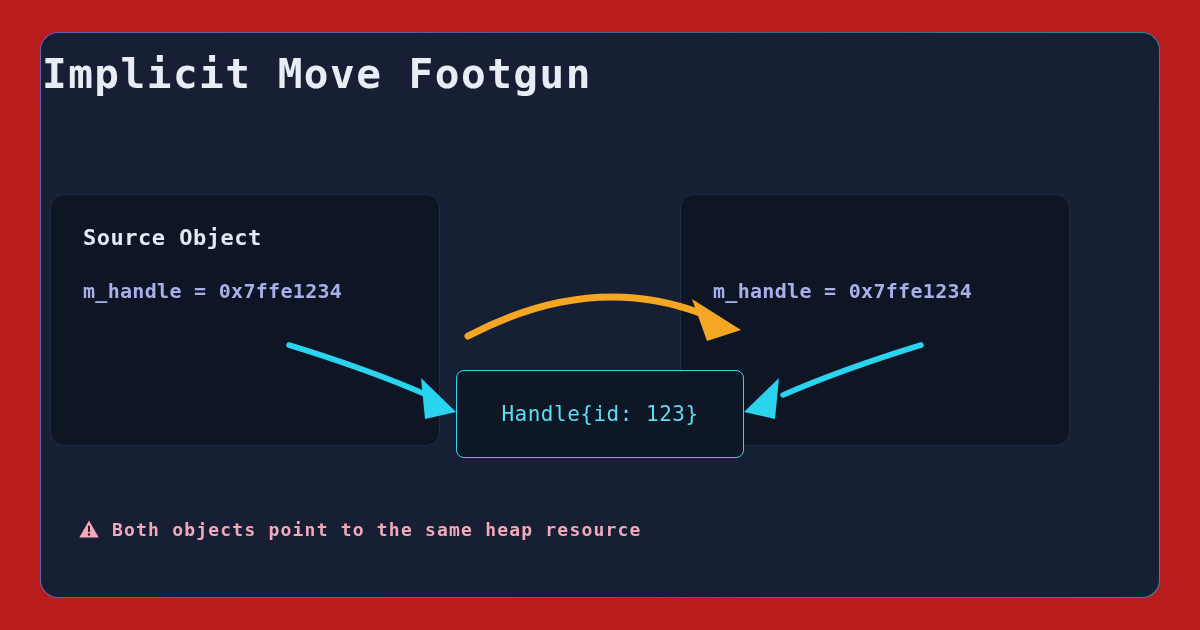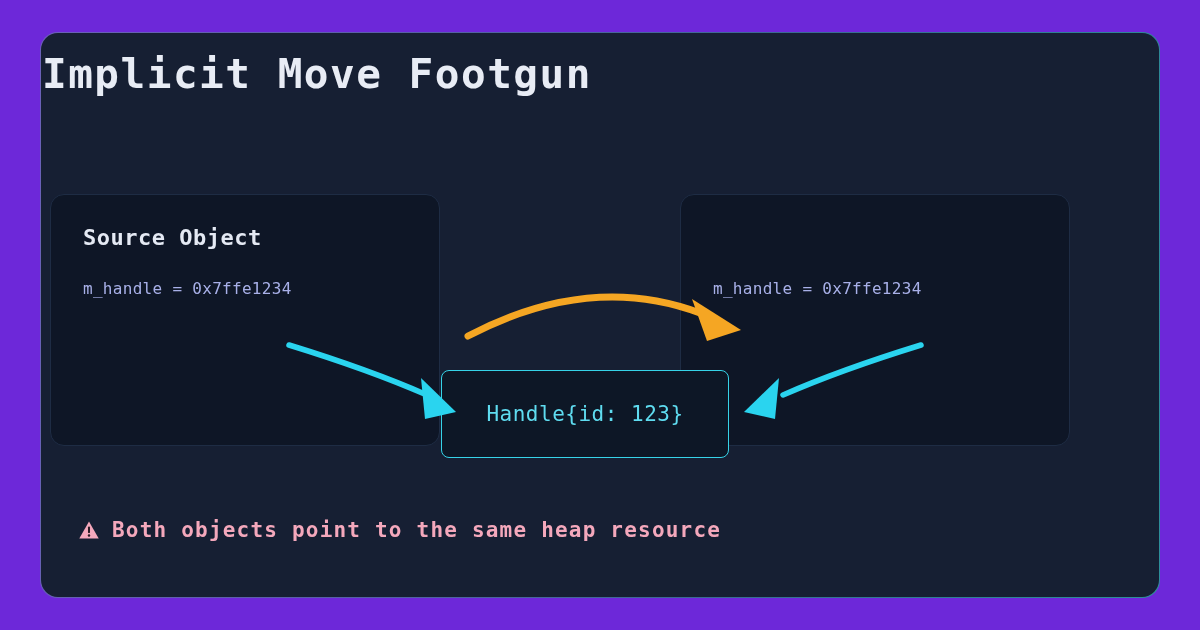--- a/index.html
+++ b/index.html
@@ -12,21 +12,21 @@
 
   body {
     background: #131a2b;
     font-family: "DejaVu Sans Mono", "Liberation Mono", monospace;
   }
 
   #stage {
     position: relative;
     width: 1200px;
     height: 630px;
-    background: #6d28d9;
+    background: #b91c1c;
   }
 
   
   #panel-frame {
     position: absolute;
     left: 40px;
     top: 32px;
     width: 1120px;
     height: 566px;
     border-radius: 18px;
@@ -74,31 +74,31 @@
     font-weight: 700;
     letter-spacing: 0.5px;
     color: #e4e9f3;
     white-space: nowrap;
   }
 
   .obj-field {
     position: absolute;
     left: 32px;
     top: 84px;
-    font-size: 16px;
-    font-weight: 400;
+    font-size: 20px;
+    font-weight: 700;
     letter-spacing: 0.3px;
     color: #a8b0e8;
     white-space: nowrap;
   }
 
   
   #heap-box {
     position: absolute;
-    left: 441px;
+    left: 456px;
     top: 370px;
     width: 288px;
     height: 88px;
     border-radius: 8px;
     background: #0d1726;
     border: 1.6px solid #36d3e8;
     display: flex;
     align-items: center;
     justify-content: center;
   }
@@ -128,21 +128,21 @@
     top: 518px;
     display: flex;
     align-items: center;
     gap: 12px;
     white-space: nowrap;
   }
 
   #warning-icon { display: block; }
 
   #warning-text {
-    font-size: 21px;
+    font-size: 18px;
     font-weight: 700;
     letter-spacing: 1.2px;
     color: #f4a8bc;
   }
 </style>
 </head>
 <body>
 
 <div id="stage">
 

